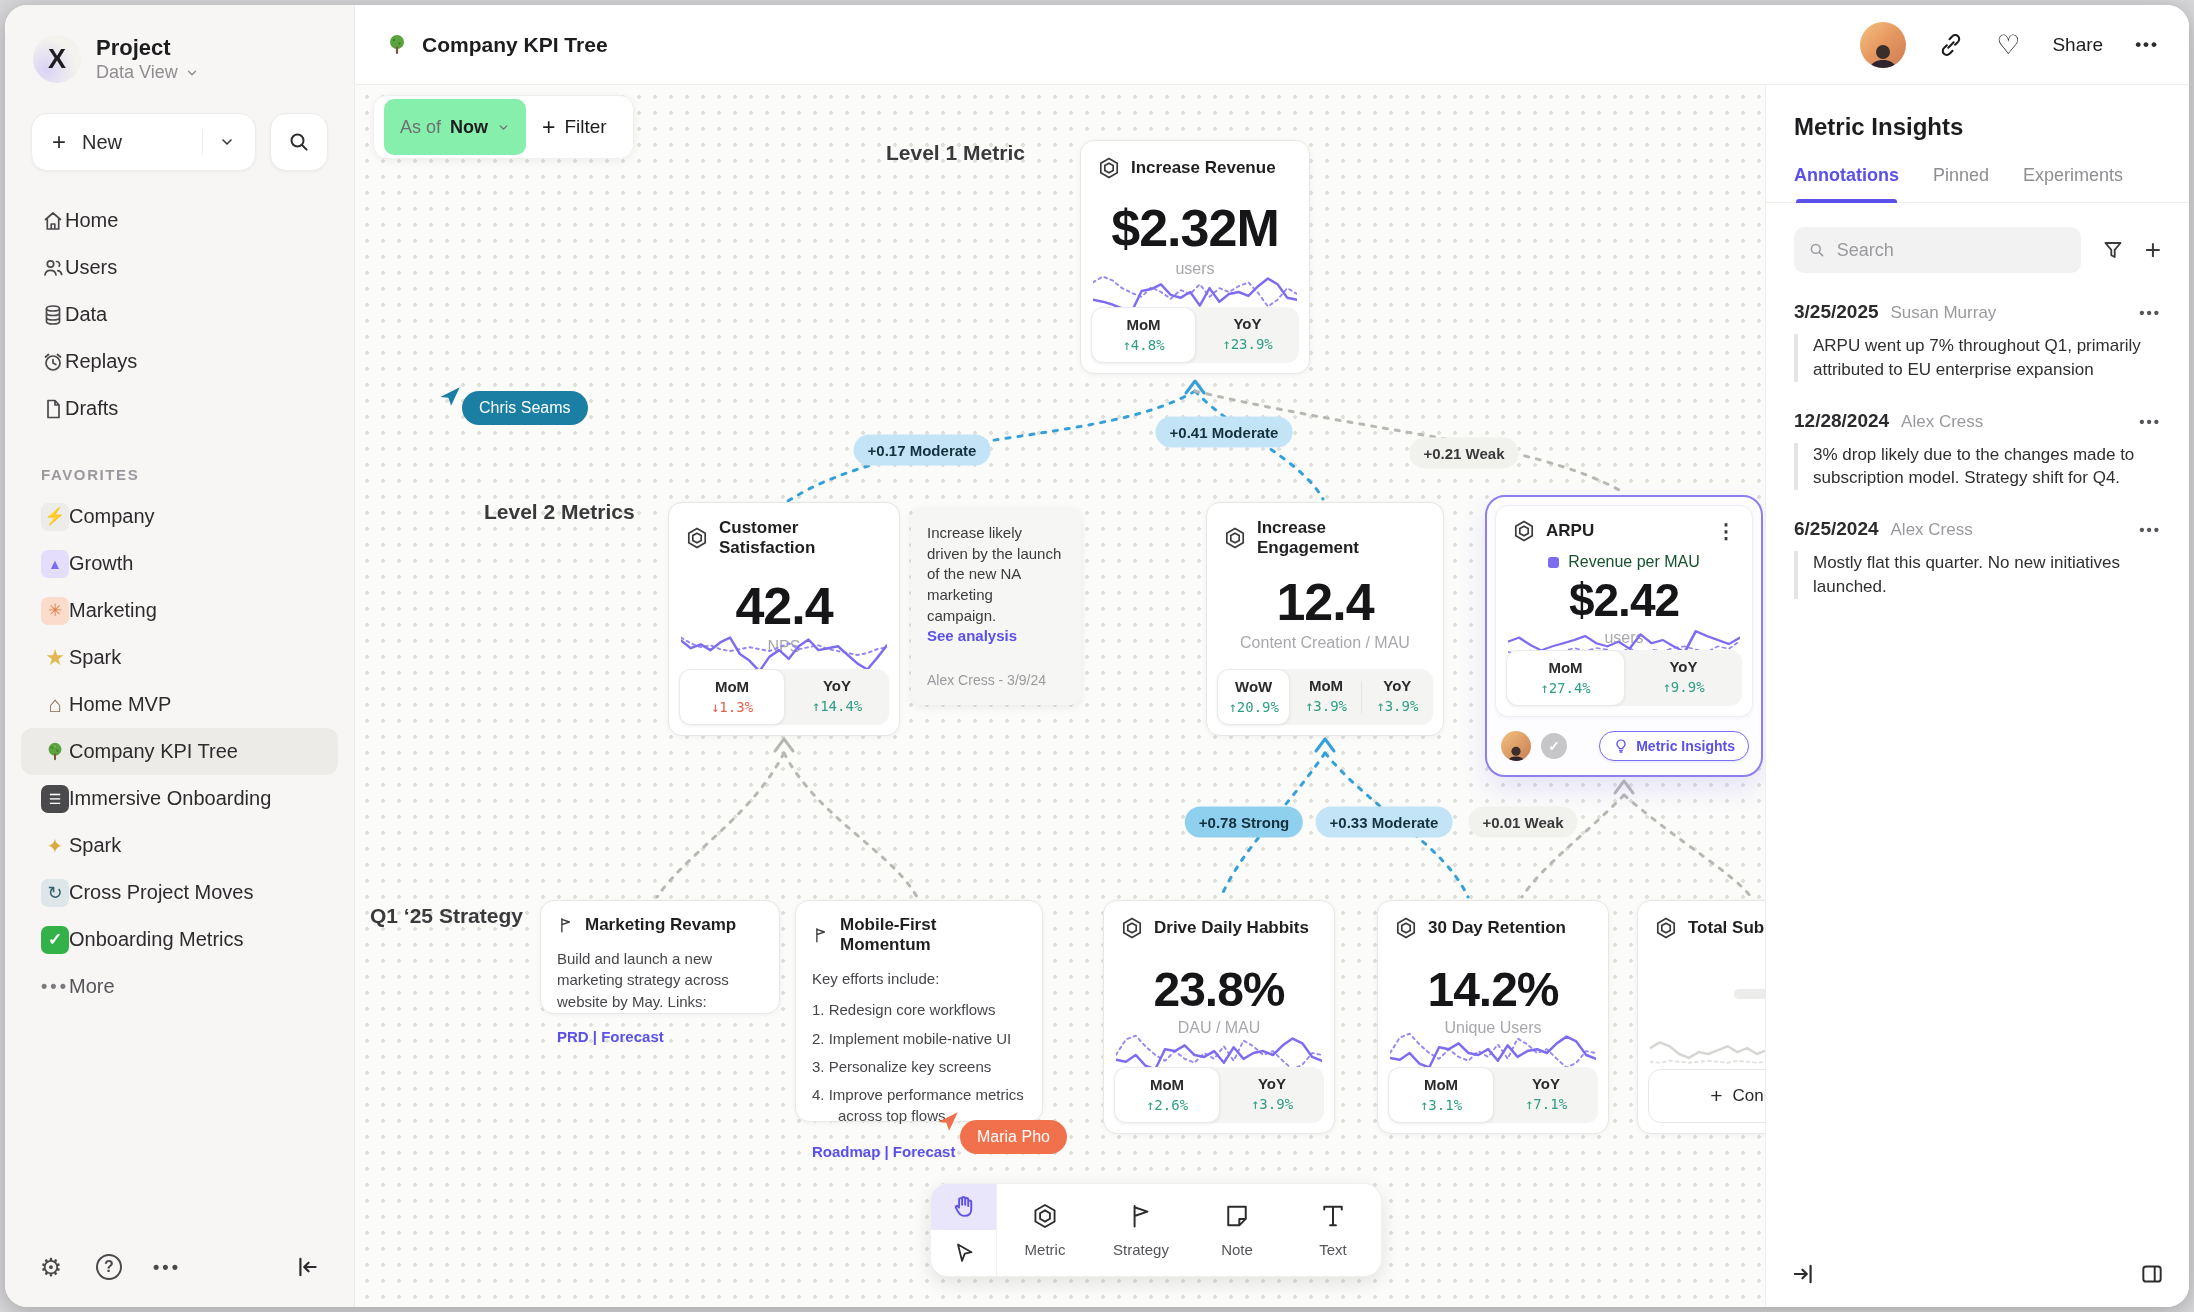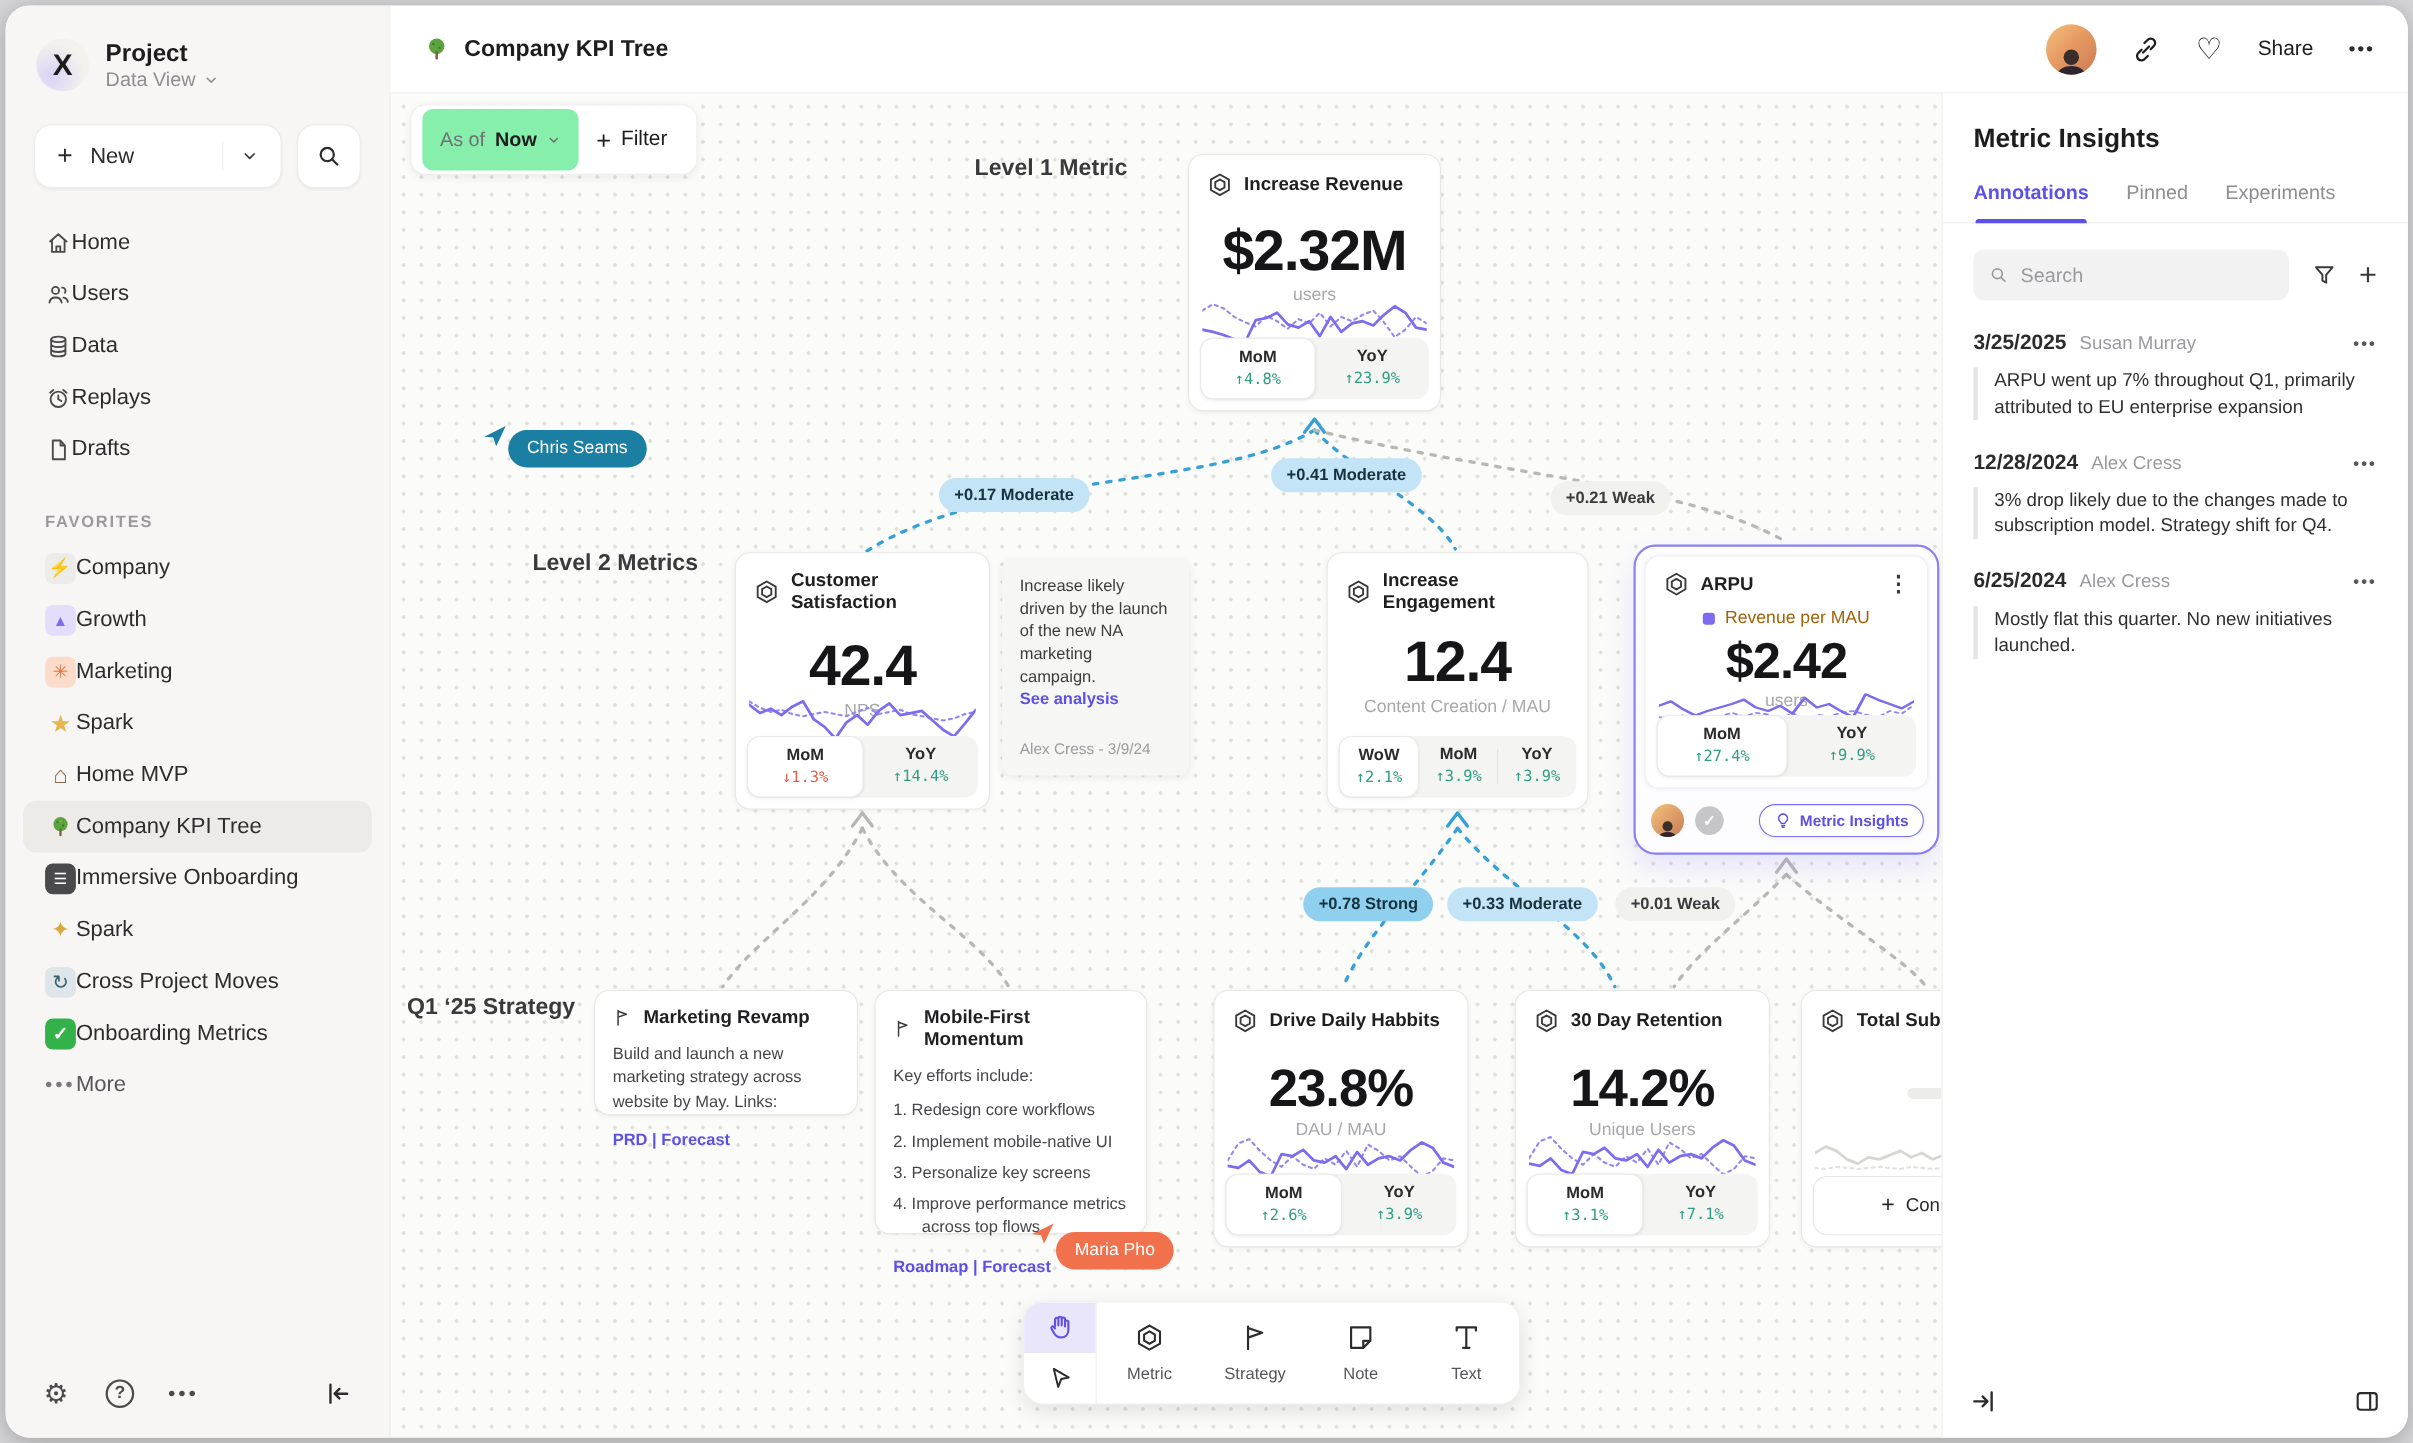--- a/index.html
+++ b/index.html
@@ -95,21 +95,21 @@
   .tick { position:absolute; top:-3px; left:29%; width:2px; height:13px; background:#3a3a3c; }
 
   
   .arpu-wrap { position:absolute; left:1130px; top:410px; width:278px; height:282px; background:#fdfdff;
                border:2px solid #8b7ff2; border-radius:20px;
                box-shadow:0 12px 26px rgba(124,111,240,.16); }
   .arpu-card { position:absolute; left:8px; right:8px; top:8px; bottom:58px; background:#fff;
                border:1px solid #ededf6; border-radius:13px; box-shadow:0 1px 4px rgba(30,30,30,.05); }
   .kebab-v { margin-left:auto; font-size:20px; color:#3a3a3c; cursor:pointer; line-height:1; }
   .legend-row { display:flex; align-items:center; justify-content:center; gap:9px; margin-top:10px;
-                font-size:16px; color:#a16207; }
+                font-size:16px; color:#14532d; }
   .legend-sq { width:11px; height:11px; border-radius:3px; background:#7b6cf0; }
   .arpu-foot { position:absolute; left:14px; right:12px; bottom:9px; height:40px; display:flex; align-items:center; gap:10px; }
   .mini-avatar { width:30px; height:30px; border-radius:50%; overflow:hidden; position:relative;
                  background:linear-gradient(135deg,#f3c27e,#c97b52); }
   .check-badge { width:26px; height:26px; border-radius:50%; background:#c6c6c8; color:#fff; font-size:14px;
                  display:flex; align-items:center; justify-content:center; font-weight:bold; }
   .insights-pill { margin-left:auto; display:flex; align-items:center; gap:7px; border:1.5px solid #7a6ff0;
                    background:#fff; border-radius:999px; padding:6px 13px; font-size:14px; font-weight:bold;
                    color:#5b50e8; cursor:pointer; box-shadow:0 1px 3px rgba(91,80,232,.15); }
 
@@ -469,21 +469,21 @@
             <span class="target-lbl">Q4 Target</span>
             <span class="ontrack">✓ <span>On Track</span></span>
           </div>
           <div class="track">
             <div class="fill" style="width: 31%;"></div>
             <div class="tick"></div>
           </div>
           <div class="chips">
             <div class="chip sel">
               <div class="chip-label">WoW</div>
-              <div class="chip-val up">↑2.1%</div>
+              <div class="chip-val up">↑20.9%</div>
             </div>
             <div class="chip">
               <div class="chip-label">MoM</div>
               <div class="chip-val up">↑3.9%</div>
               <span class="vsep"></span>
             </div>
             <div class="chip">
               <div class="chip-label">YoY</div>
               <div class="chip-val up">↑3.9%</div>
             </div>

